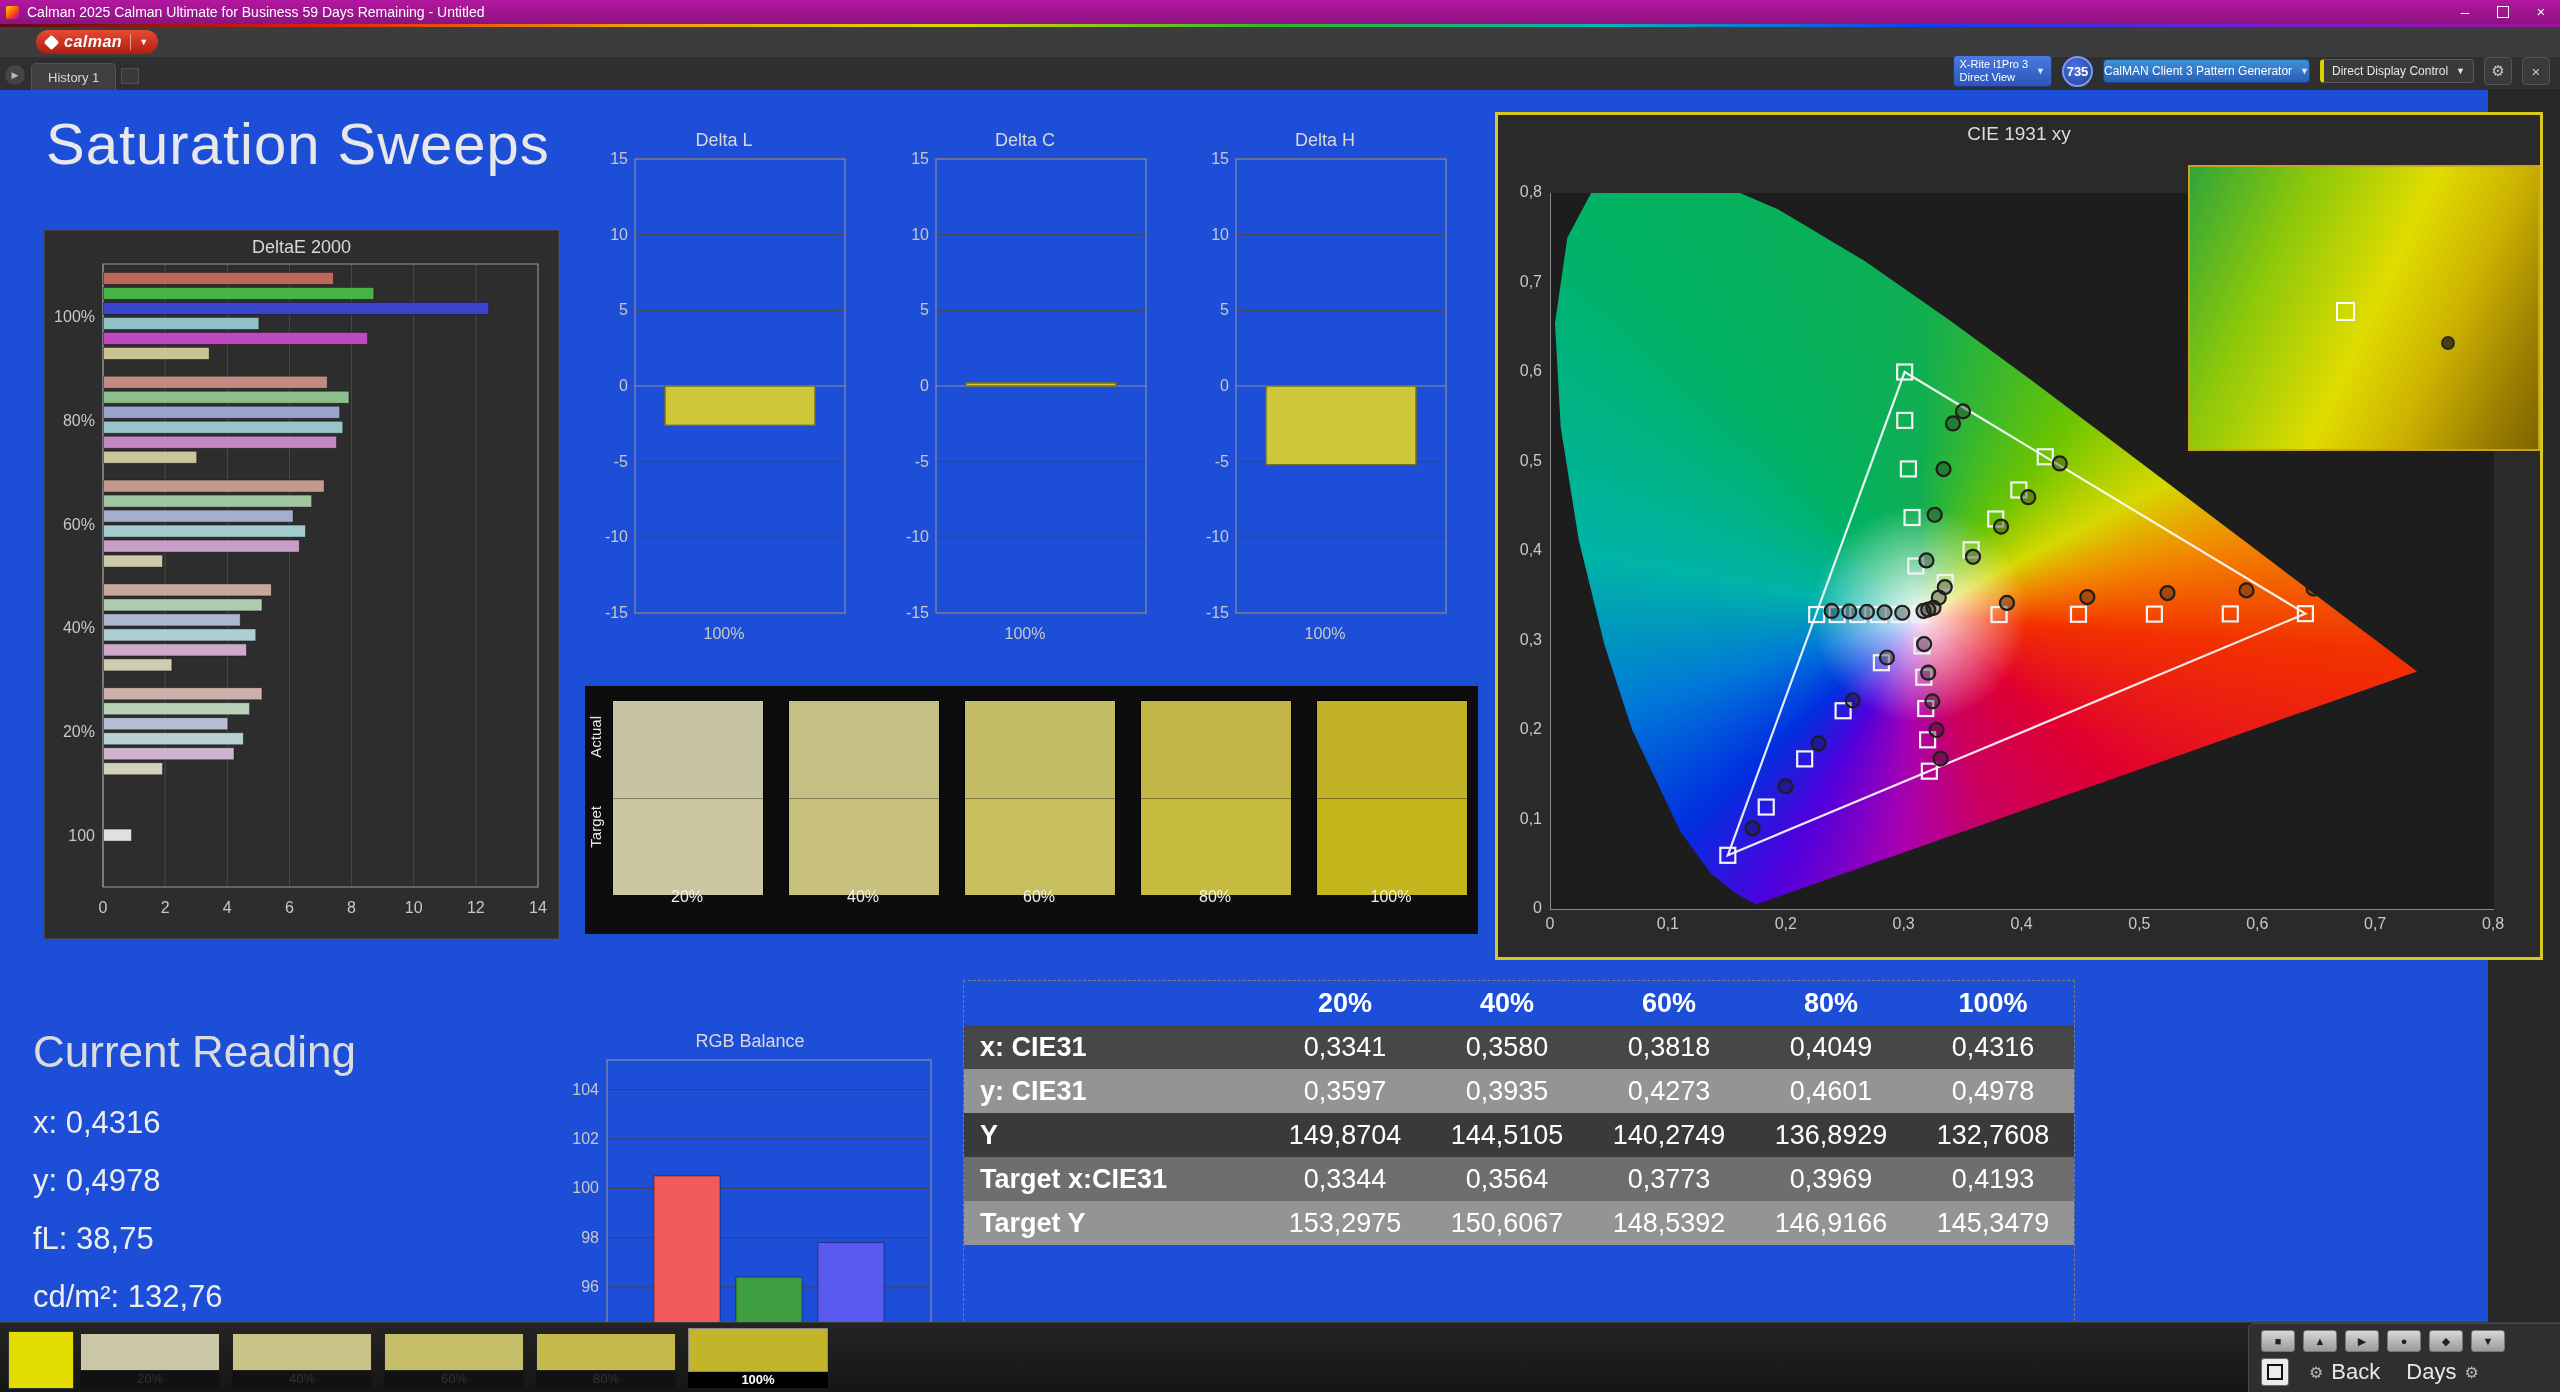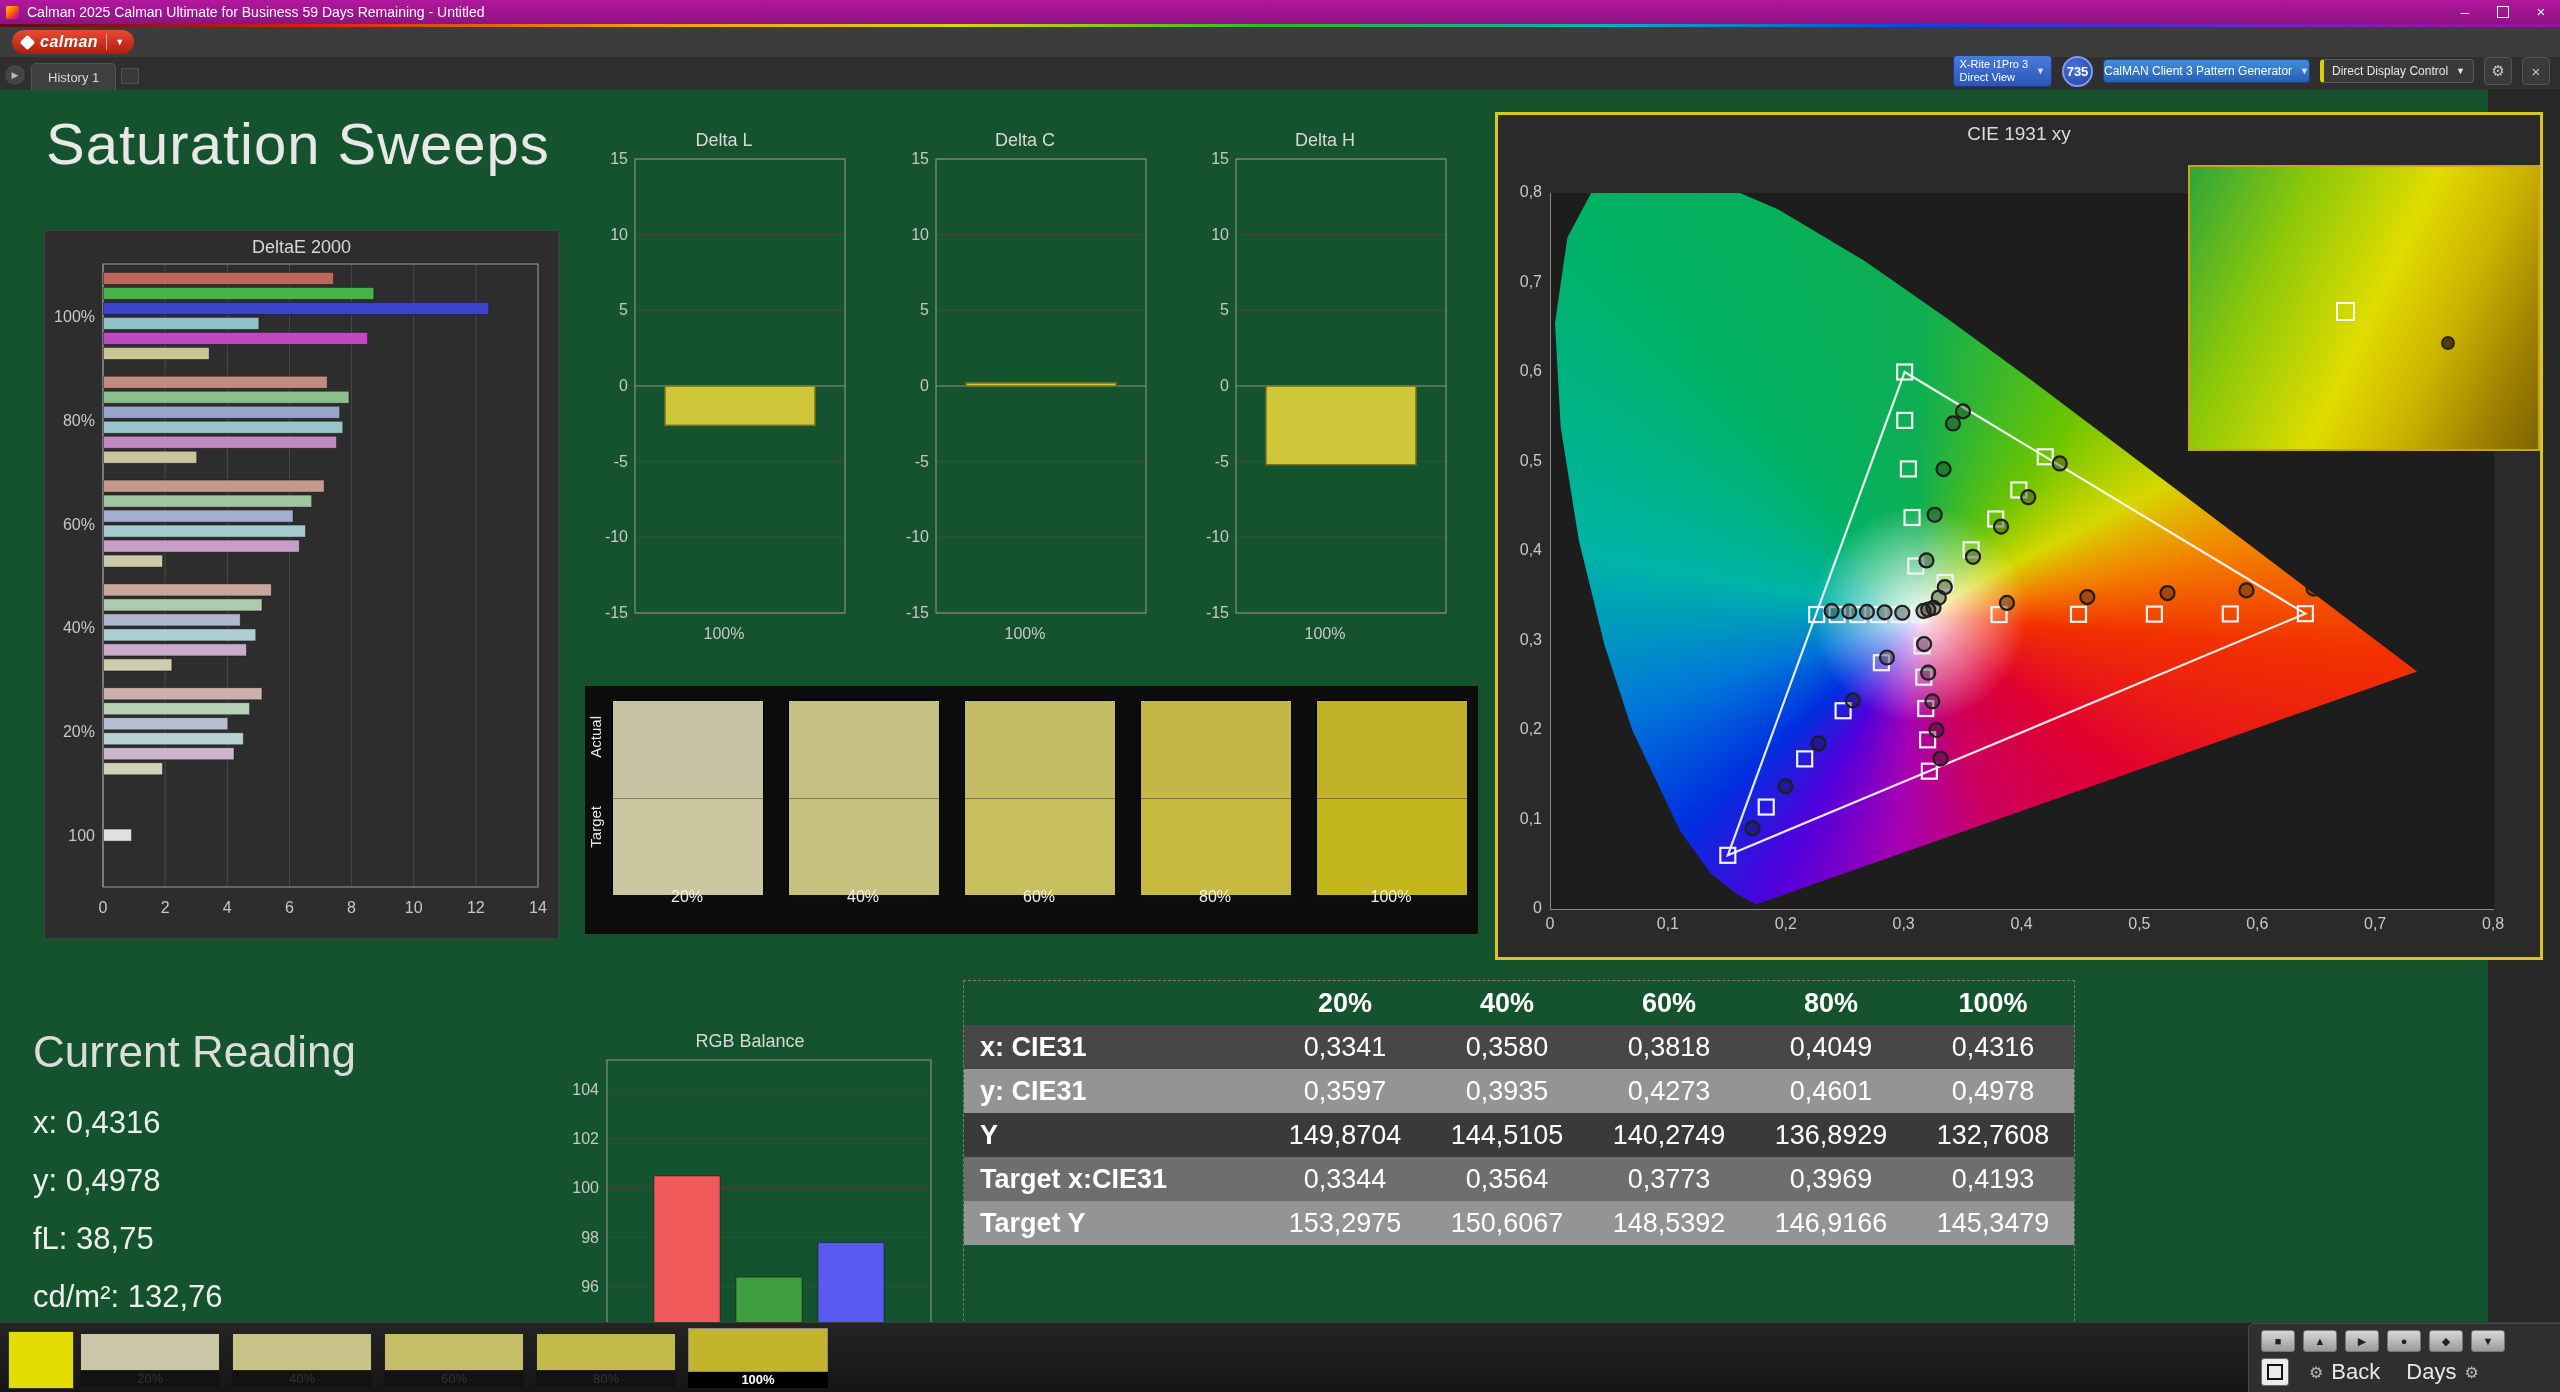--- a/index.html
+++ b/index.html
@@ -15,21 +15,21 @@
   .win-controls{margin-left:auto;display:flex;height:100%;}
   .win-btn{width:38px;height:100%;border:none;background:transparent;color:#fff;
     font-size:15px;line-height:22px;display:flex;align-items:center;justify-content:center;cursor:pointer;}
   .maxbox{width:10px;height:10px;border:1.5px solid #fff;display:inline-block;}
   .rainbow{position:absolute;left:0;top:24px;width:2560px;height:3px;
     background:linear-gradient(90deg,#5a0a18,#e02010,#f0a000,#d8d800,#28b828,#00b8b8,#1040f0,#7020d0,#a010a0);}
 
   
   .logobar{position:absolute;left:0;top:27px;width:2560px;height:30px;background:#3c3c3c;
     display:flex;align-items:center;}
-  .logo-pill{margin-left:12px;height:24px;display:flex;align-items:center;padding:0 10px;
+  .logo-pill{margin-left:36px;height:24px;display:flex;align-items:center;padding:0 10px;
     background:linear-gradient(180deg,#e84a32,#b01d10);border-radius:12px;cursor:pointer;}
   .logo-mark{width:11px;height:11px;background:#fff;transform:rotate(45deg);border-radius:2px;margin-right:7px;}
   .logo-text{color:#fff;font-size:16px;font-style:italic;font-weight:bold;letter-spacing:.5px;}
   .logo-sep{width:1px;height:16px;background:rgba(255,255,255,.5);margin:0 8px;}
   .logo-pill .chev{color:#fff;font-size:9px;}
 
   
   .tabbar{position:absolute;left:0;top:57px;width:2560px;height:33px;background:#2f2f2f;
     border-bottom:1px solid #1d1d1d;display:flex;align-items:flex-end;}
   .nav-circle{width:20px;height:20px;border-radius:50%;background:#454545;color:#bbb;
@@ -47,21 +47,21 @@
   .badge-circle{width:27px;height:27px;border-radius:50%;background:radial-gradient(circle at 40% 35%,#4a72e8,#24418f);
     border:2px solid #7a9af5;color:#fff;font-size:13px;font-weight:bold;display:flex;align-items:center;justify-content:center;}
   .tb-pgen{background:linear-gradient(180deg,#3f8fd8,#2a5fb8);border:1px solid #1d4586;
     padding:4px 0;font-size:12px;}
   .tb-disp{background:#3a3a3a;border:1px solid #5a5a5a;padding:4px 8px;font-size:12px;color:#e8e8e8;
     border-left:4px solid #d8d000;}
   .tb-icon{width:26px;height:26px;background:#3a3a3a;border:1px solid #555;border-radius:4px;
     color:#c8c8c8;font-size:15px;display:flex;align-items:center;justify-content:center;cursor:pointer;}
 
   
-  .main{position:absolute;left:0;top:90px;width:2488px;height:1232px;background:#14532d;}
+  .main{position:absolute;left:0;top:90px;width:2488px;height:1232px;background:#1d4ed8;}
   .page-title{position:absolute;left:46px;top:20px;font-size:58px;color:#e8e8e8;letter-spacing:1px;}
 
   .chart-title{text-align:center;font-size:18px;color:#d8d8d8;}
   .xcap{text-align:center;font-size:16px;color:#c8c8c8;}
 
   .deltae-panel{position:absolute;left:44px;top:140px;width:513px;height:707px;
     background:#2d2d2d;border:1px solid #404040;}
   .deltae-panel .chart-title{margin-top:6px;}
 
   .delta-chart{position:absolute;top:40px;width:270px;}

